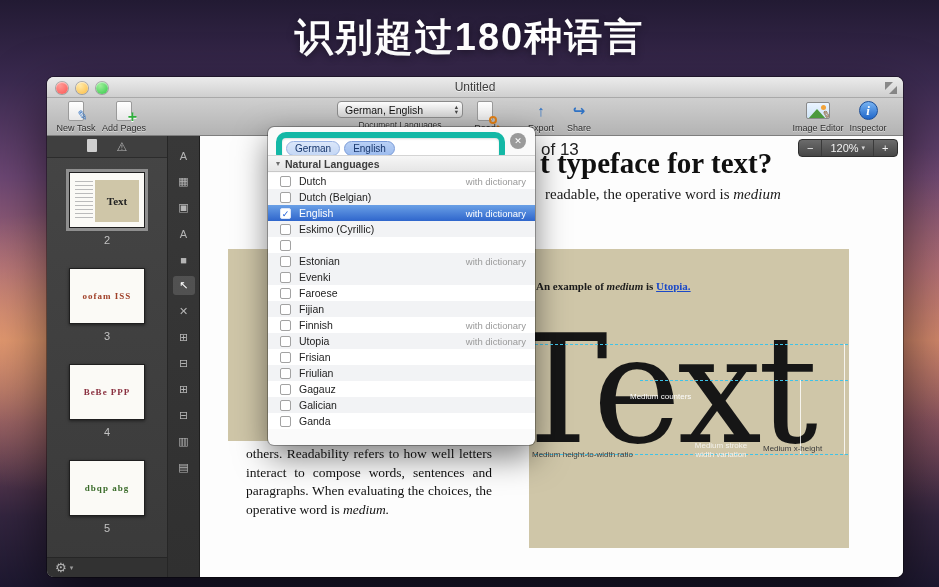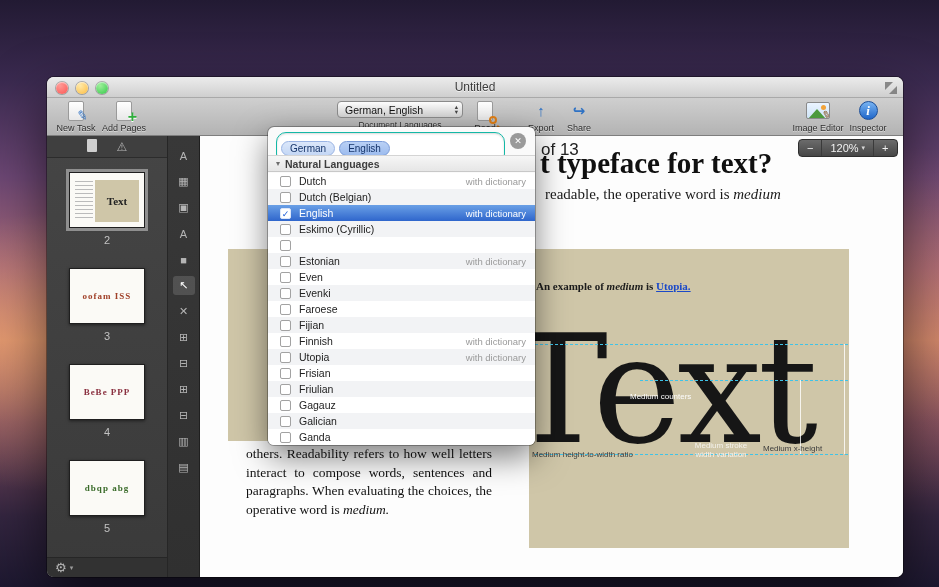--- a/index.html
+++ b/index.html
@@ -134,21 +134,21 @@
   .lab-xheight  { left:535px; top:195px; color:#3c3c3c; }
 
   .para-panel { position:absolute; left:28px; top:305px; width:301px; height:107px; background:#fdfdfd; }
   .para { position:absolute; left:18px; top:4px; width:246px; font:13.5px/18.5px "Liberation Serif",serif; color:#111; text-align:justify; }
   .para .it { font-style:italic; }
 
   
   .popover { position:absolute; left:221px; top:50px; width:267px; height:318px; z-index:60;
     background:#fafafa; border-radius:6px; box-shadow:0 12px 32px rgba(0,0,0,.5), 0 0 0 1px rgba(0,0,0,.28); overflow:hidden; }
   .token-field { position:absolute; left:8px; top:5px; width:229px; height:32px; background:#fff;
-    border:1px solid #14b8a6; border-radius:10px; box-shadow:inset 0 1px 2px rgba(0,0,0,.15);
+    border:6px solid #14b8a6; border-radius:10px; box-shadow:inset 0 1px 2px rgba(0,0,0,.15);
     display:flex; align-items:center; padding:0 4px; gap:4px; }
   .token { font-size:10px; color:#17366b; background:linear-gradient(#dbe7fa,#c4d7f5);
     border:1px solid #9ab4e4; border-radius:8px; padding:0 8px; line-height:13px; white-space:nowrap; }
   .token.token-sel { background:linear-gradient(#b9d0f5,#9dbcee); border-color:#7a9bd8; }
   .clear-btn { position:absolute; right:9px; top:6px; width:16px; height:16px; border-radius:50%;
     background:#9a9a9a; color:#fff; font-size:9px; line-height:16px; text-align:center; }
   .pop-header { position:absolute; left:0; top:28px; width:100%; height:17px;
     background:linear-gradient(#f6f6f6,#e6e6e6); border-top:1px solid #d4d4d4; border-bottom:1px solid #c8c8c8;
     display:flex; align-items:center; padding-left:8px; gap:5px; }
   .pop-header .disc { font-size:8px; color:#6e6e6e; }
@@ -161,20 +161,21 @@
     font-size:9px; line-height:10px; text-align:center; color:#1a5bd7; flex:none; }
   .lang-row.selected .cb { border-color:#dce6f8; }
   .lang-name { font-size:10.5px; color:#222; margin-left:8px; flex:1; white-space:nowrap; }
   .lang-note { font-size:9.5px; color:#9a9a9a; white-space:nowrap; }
   .lang-row.selected .lang-name, .lang-row.selected .lang-note { color:#fff; }
 </style>
 </head>
 <body>
 
 <div class="desktop">
+  <div class="hero">识别超过180种语言</div>
 
   <div class="window">
 
     <div class="titlebar">
       <span class="tl red"></span>
       <span class="tl yellow"></span>
       <span class="tl green"></span>
       <span class="wtitle">Untitled</span>
       <span class="fs-btn"></span>
     </div>
@@ -373,25 +374,20 @@
           </div>
           <div class="lang-row">
             <span class="cb"></span>
             <span class="lang-note"></span>
           </div>
           <div class="lang-row alt">
             <span class="cb"></span>
             <span class="lang-name">Estonian</span>
             <span class="lang-note">with dictionary</span>
           </div>
-          <div class="lang-row">
-            <span class="cb"></span>
-            <span class="lang-name">Even</span>
-            <span class="lang-note"></span>
-          </div>
           <div class="lang-row alt">
             <span class="cb"></span>
             <span class="lang-name">Evenki</span>
             <span class="lang-note"></span>
           </div>
           <div class="lang-row">
             <span class="cb"></span>
             <span class="lang-name">Faroese</span>
             <span class="lang-note"></span>
           </div>

